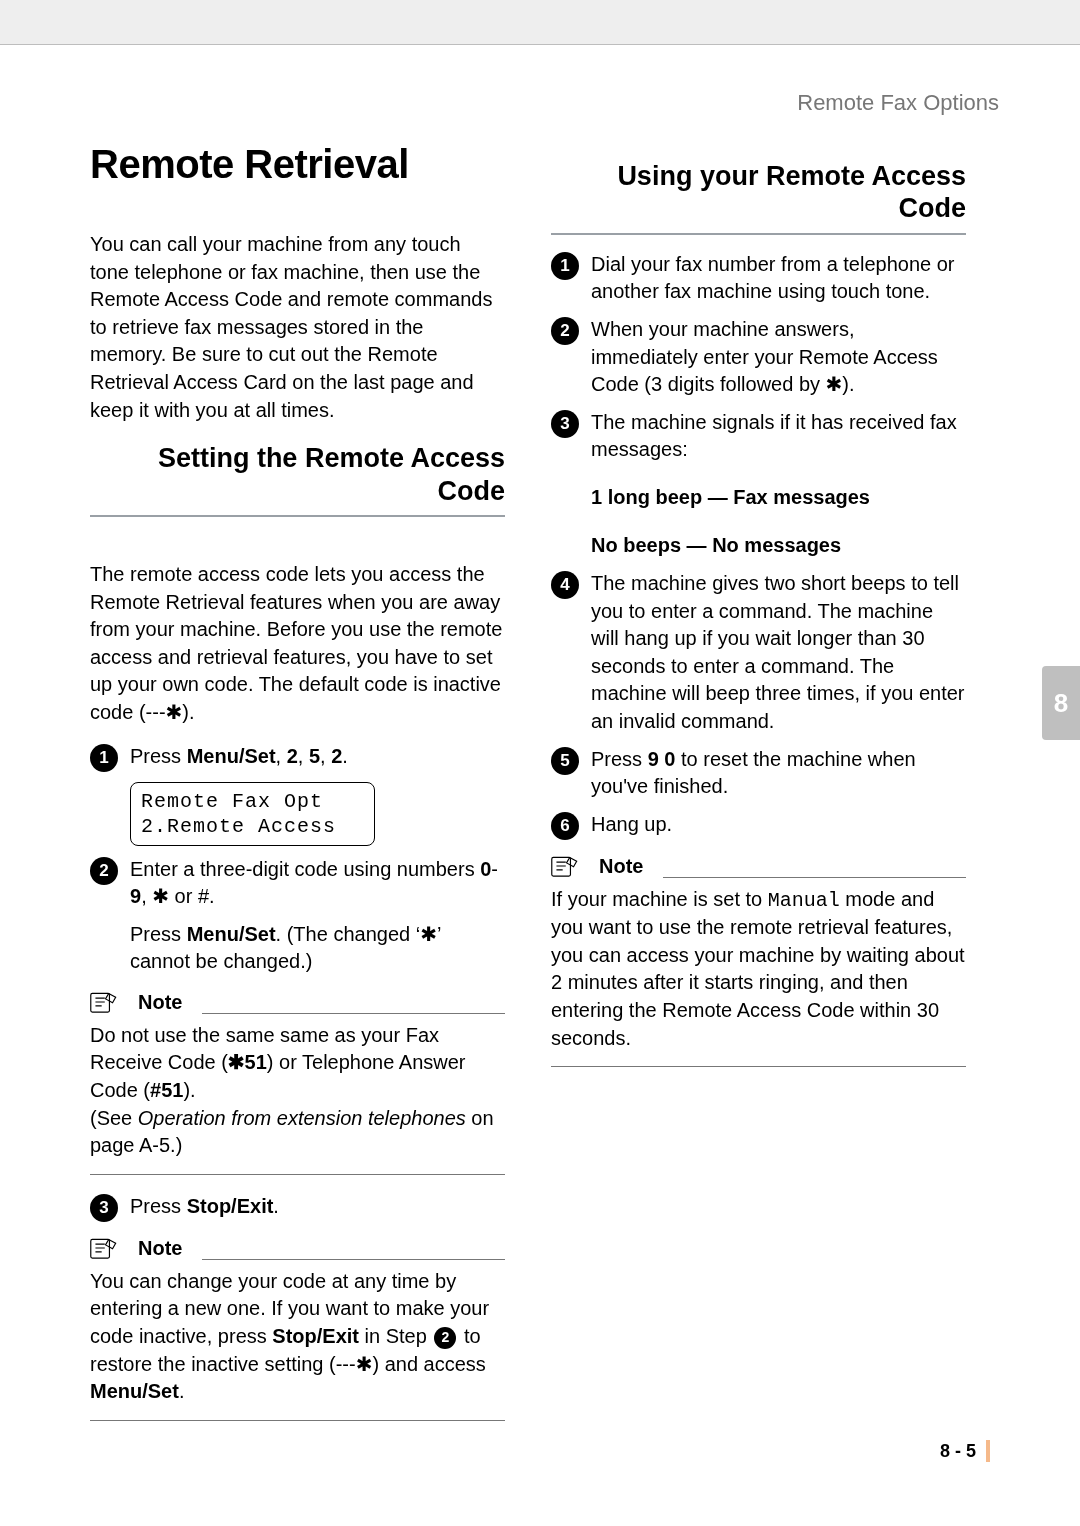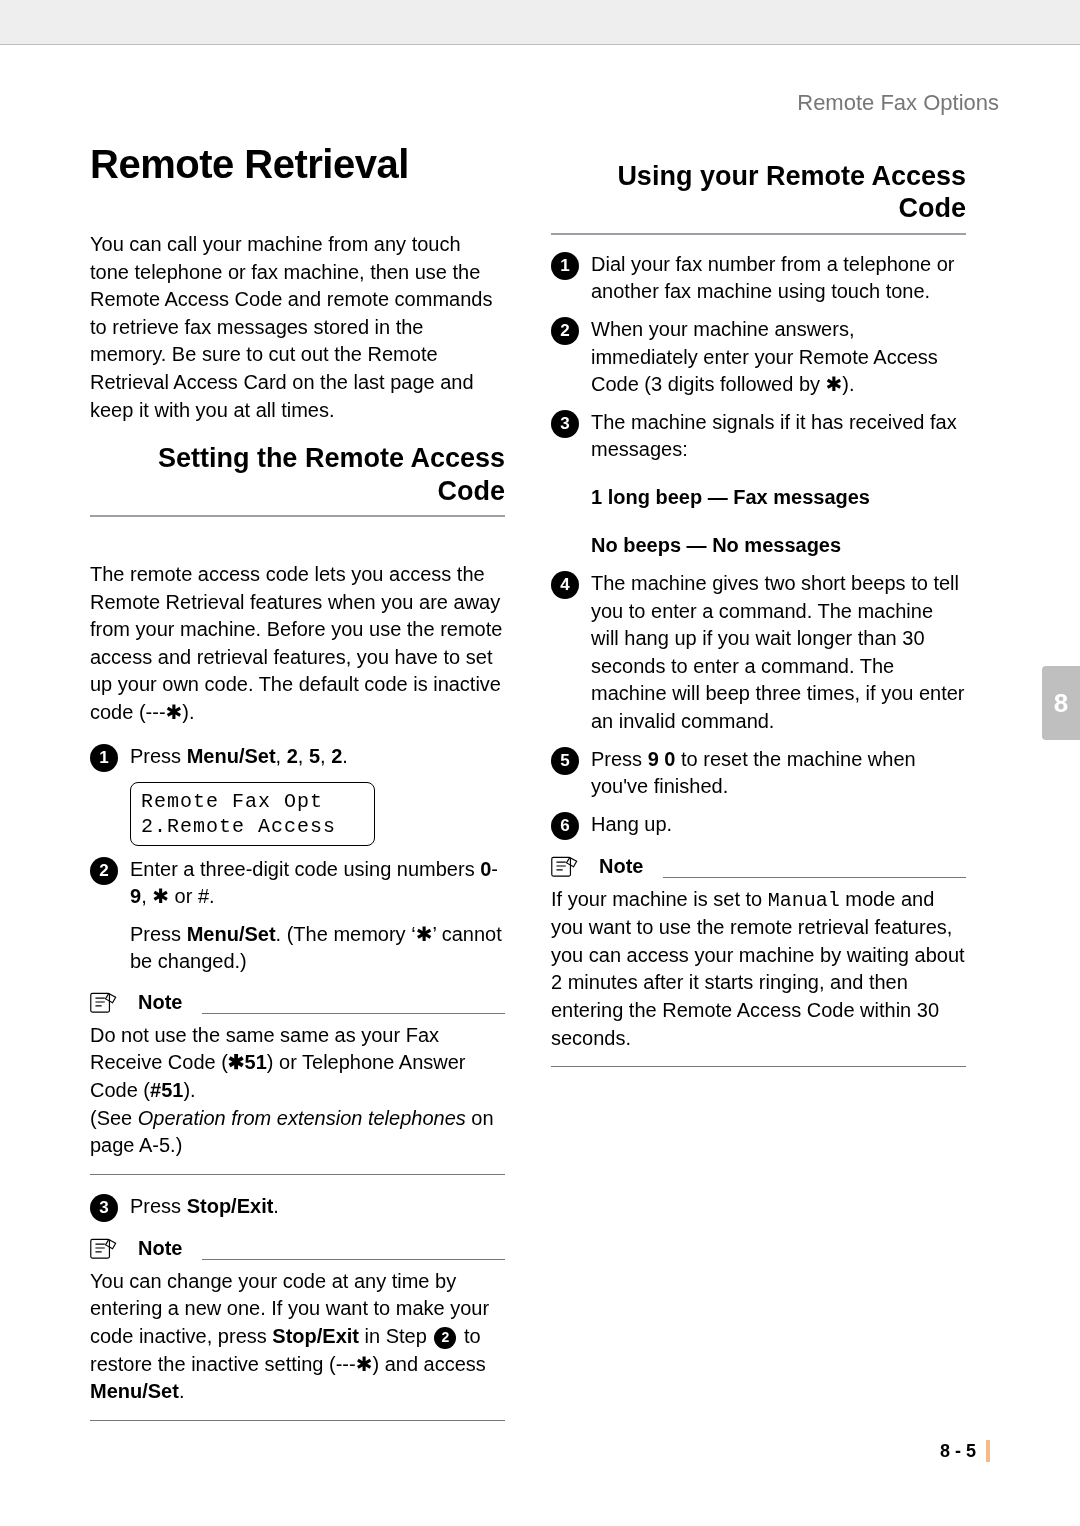--- a/index.html
+++ b/index.html
@@ -112,21 +112,21 @@
       </div>
 
       <div class="lcd">Remote Fax Opt
 2.Remote Access</div>
 
       <div class="step">
         <span class="stepnum">2</span>
         <div class="steptext">
           <span>Enter a three-digit code using numbers </span><span class="bold">0</span><span>-</span><span class="bold">9</span><span>, </span><span class="star">✱</span><span> or #.</span>
           <div class="sub">
-            <span>Press </span><span class="bold">Menu/Set</span><span>. (The memory ‘</span><span class="star">✱</span><span>’ cannot be changed.)</span>
+            <span>Press </span><span class="bold">Menu/Set</span><span>. (The changed ‘</span><span class="star">✱</span><span>’ cannot be changed.)</span>
           </div>
         </div>
       </div>
 
       <div class="note-head">
         <span class="icon">
           <svg viewBox="0 0 36 30">
               <rect x="1" y="4" width="24" height="24" rx="2" fill="none" stroke="#000" stroke-width="1.5"></rect>
               <path d="M7 10h12M7 15h12M7 20h8" stroke="#000" stroke-width="1.5"></path>
               <path d="M24 4l9 5-4 7-9-5z" fill="none" stroke="#000" stroke-width="1.5"></path>

